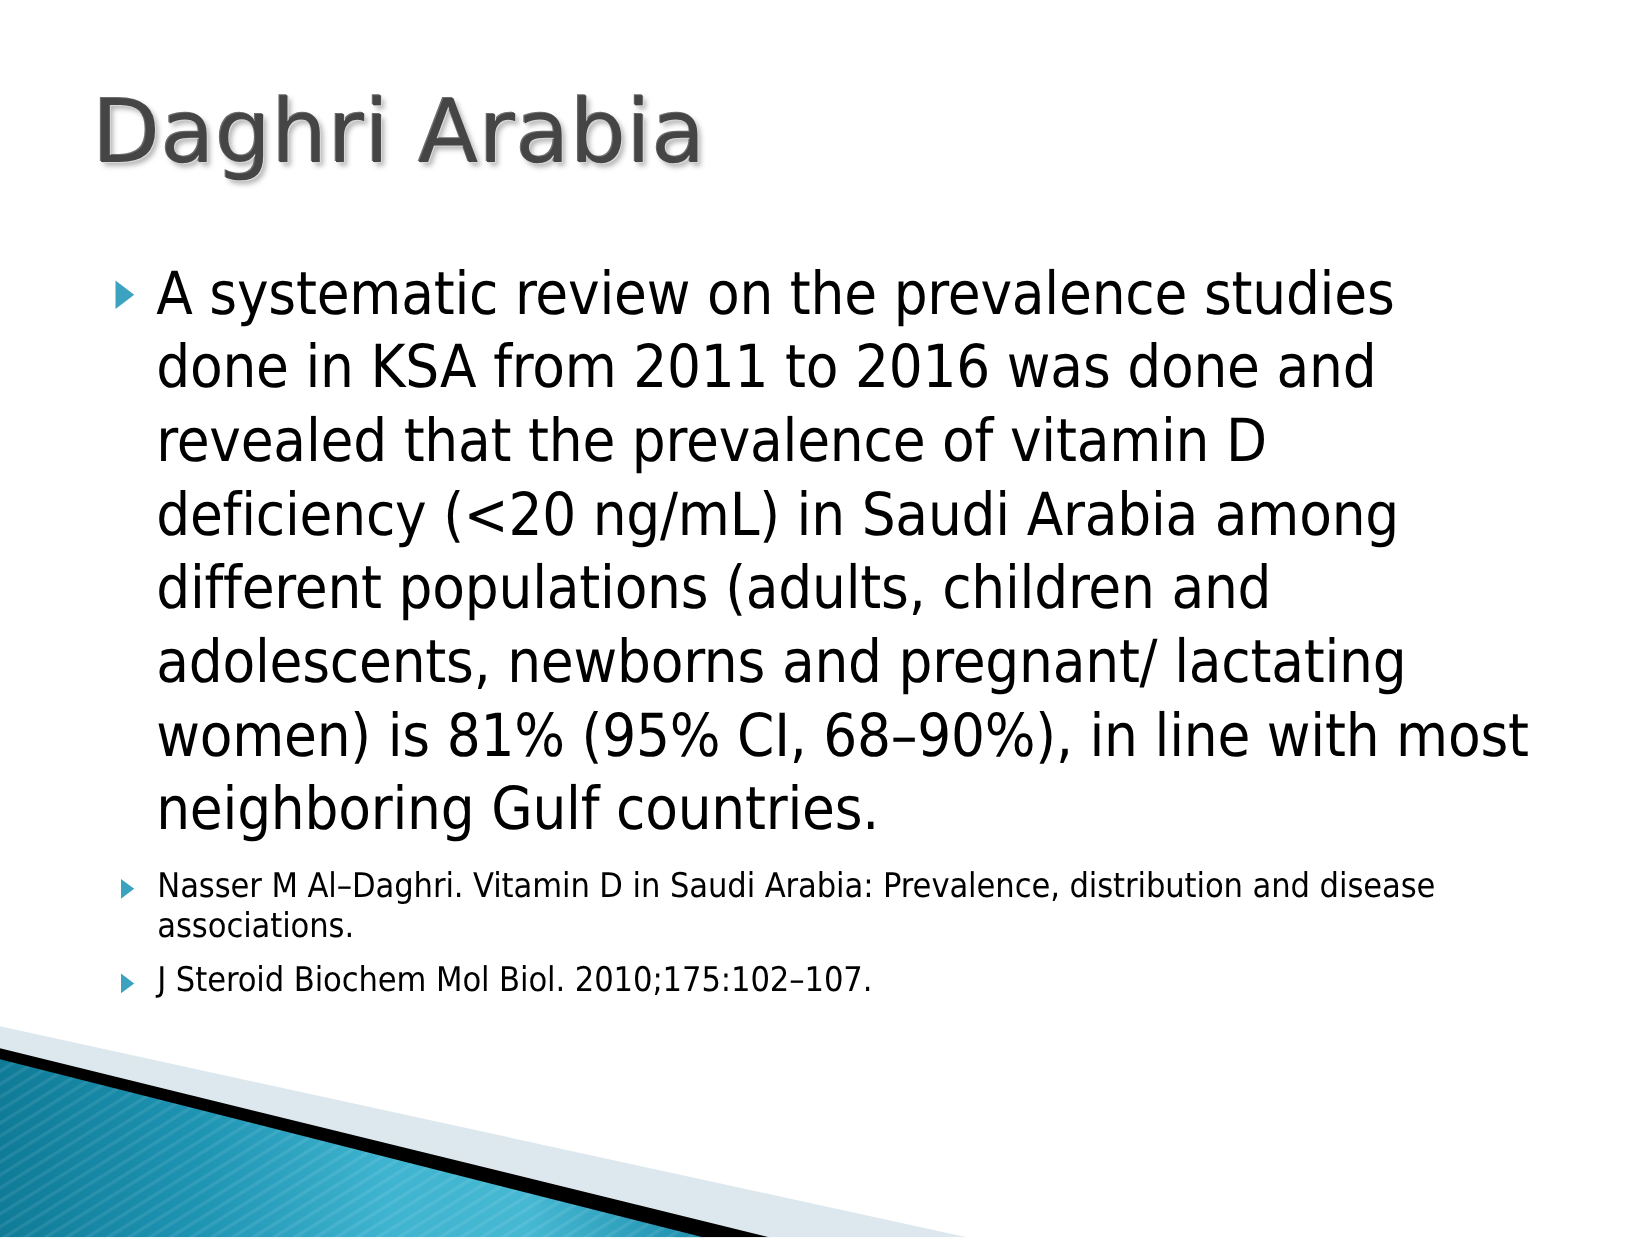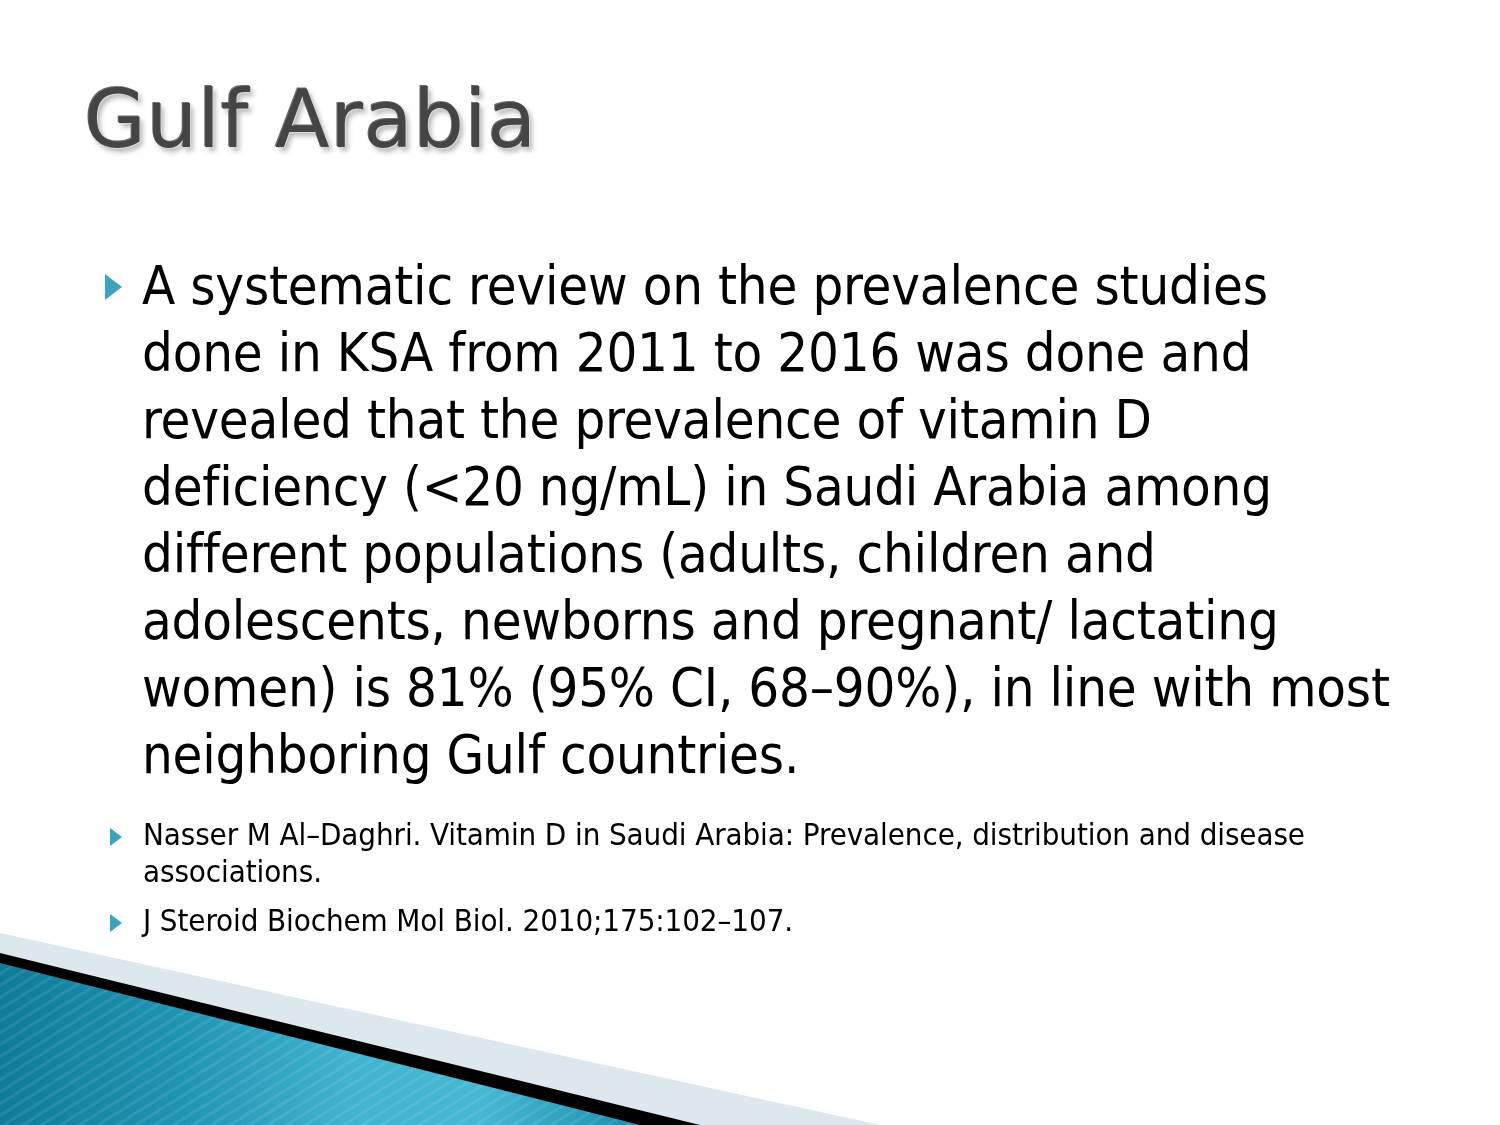--- a/index.html
+++ b/index.html
@@ -40,21 +40,21 @@
     text-shadow:
       1px 1px 0 #d8d8d8,
      -1px -1px 0 #6e6e6e,
       3px 4px 5px rgba(90,90,90,0.45);
   }
 
   
   .content {
     position: absolute;
     left: 96px;
-    top: 252px;
+    top: 233px;
     width: 1330px;
   }
 
   .bullet-row {
     display: flex;
     align-items: flex-start;
   }
   .bullet-row.main { margin-bottom: 4px; }
   .bullet-row.ref  { margin-bottom: 10px; }
 
@@ -111,31 +111,31 @@
     pointer-events: none;
   }
   .corner-deco svg { display: block; width: 1500px; height: 200px; }
 </style>
 </head>
 <body>
 
 <div class="slide">
 
   <div class="title-wrap">
-    <div class="slide-title">Gulf Arabia</div>
+    <div class="slide-title">Daghri Arabia</div>
   </div>
 
   <div class="content">
 
     <div class="bullet-row main">
       <span class="tri main"></span>
       <div class="main-text">A systematic review on the prevalence studies done in KSA from 2011 to 2016 was done and revealed that the prevalence of vitamin D deficiency (&lt;20 ng/mL) in Saudi Arabia among different populations (adults, children and adolescents, newborns and pregnant/ lactating women) is 81% (95% CI, 68–90%), in line with most neighboring Gulf countries.</div>
     </div>
 
-    <div class="bullet-row ref" style="margin-top:28px;">
+    <div class="bullet-row ref" style="margin-top:18px;">
       <span class="tri ref"></span>
       <div class="ref-text">Nasser M Al–Daghri. Vitamin D in Saudi Arabia: Prevalence, distribution and disease associations.</div>
     </div>
 
     <div class="bullet-row ref" style="margin-top:12px;">
       <span class="tri ref"></span>
       <div class="ref-text">J Steroid Biochem Mol Biol. 2010;175:102–107.</div>
     </div>
 
   </div>

